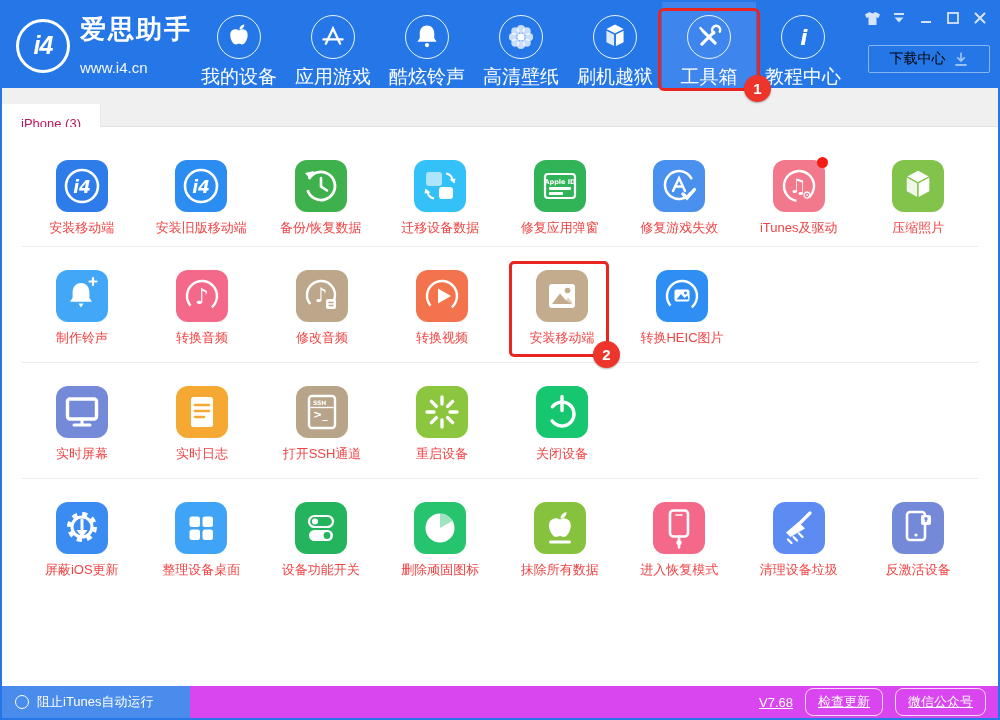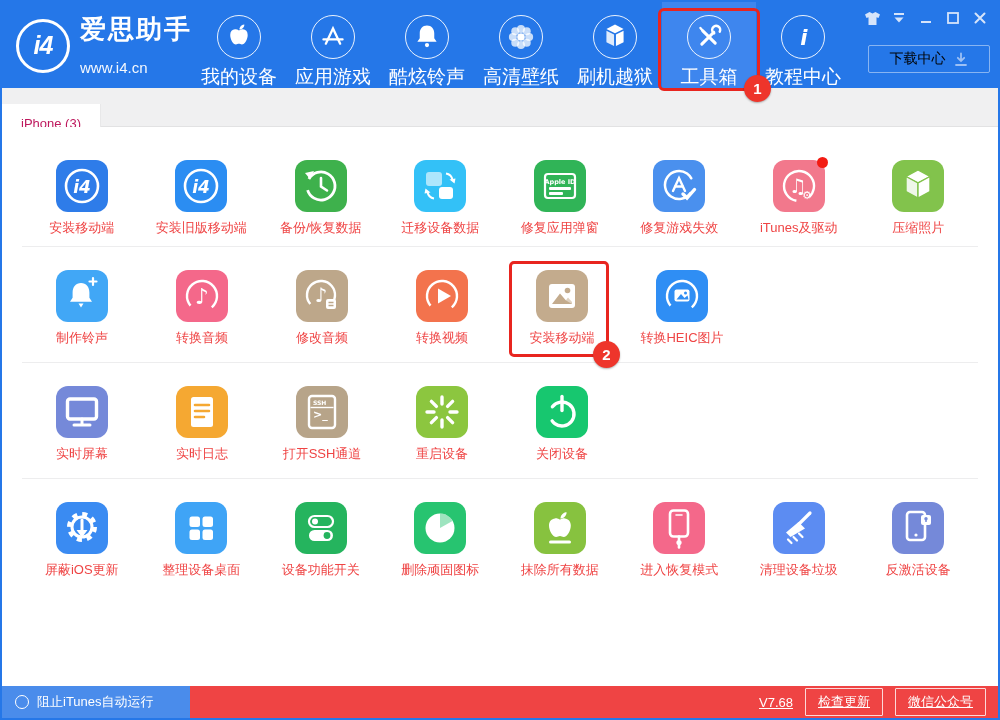--- a/index.html
+++ b/index.html
@@ -31,25 +31,25 @@
   .grid-row{display:flex;margin:0 20px;box-sizing:border-box;}
   .r1{height:120px;padding-top:33px;border-bottom:1px solid #ededee;}
   .r2,.r3{height:116px;padding-top:23px;border-bottom:1px solid #ededee;}
   .r4{height:116px;padding-top:23px;}
   .cell{width:120px;display:flex;flex-direction:column;align-items:center;position:relative;cursor:pointer;}
   .tile{width:52px;height:52px;border-radius:12px;display:flex;align-items:center;justify-content:center;position:relative;}
   .tlabel{margin-top:7px;font-size:13px;color:#ef4444;white-space:nowrap;}
   .red-dot{position:absolute;top:-3px;right:-3px;width:11px;height:11px;border-radius:50%;background:#f31b12;}
   .frame2{position:absolute;left:7px;top:-9px;width:94px;height:90px;border:3px solid #e8251f;border-radius:5px;z-index:3;}
   
-  .footer{height:32px;flex:0 0 auto;background:#ef4444;display:flex;align-items:center;color:#fff;}
+  .footer{height:32px;flex:0 0 auto;background:#d946ef;display:flex;align-items:center;color:#fff;}
   .footer-left{width:188px;height:100%;background:#4a8ceb;display:flex;align-items:center;gap:8px;padding-left:13px;box-sizing:border-box;font-size:13px;cursor:pointer;}
   .radio{width:14px;height:14px;border:1.5px solid #fff;border-radius:50%;box-sizing:border-box;flex:0 0 auto;}
   .footer-right{margin-left:auto;display:flex;align-items:center;gap:12px;padding-right:12px;font-size:13px;text-decoration:underline;}
-  .f-btn{border:1px solid rgba(255,255,255,.8);padding:4px 12px;font-size:13px;color:#fff;border-radius:1px;cursor:pointer;}
+  .f-btn{border:1px solid rgba(255,255,255,.8);padding:4px 12px;font-size:13px;color:#fff;border-radius:8px;cursor:pointer;}
   svg{display:block;}
   svg text{font-family:"DejaVu Sans",sans-serif;}
 </style>
 </head>
 <body>
 
 <div class="window">
 
   <div class="header">
     <div class="brand">

